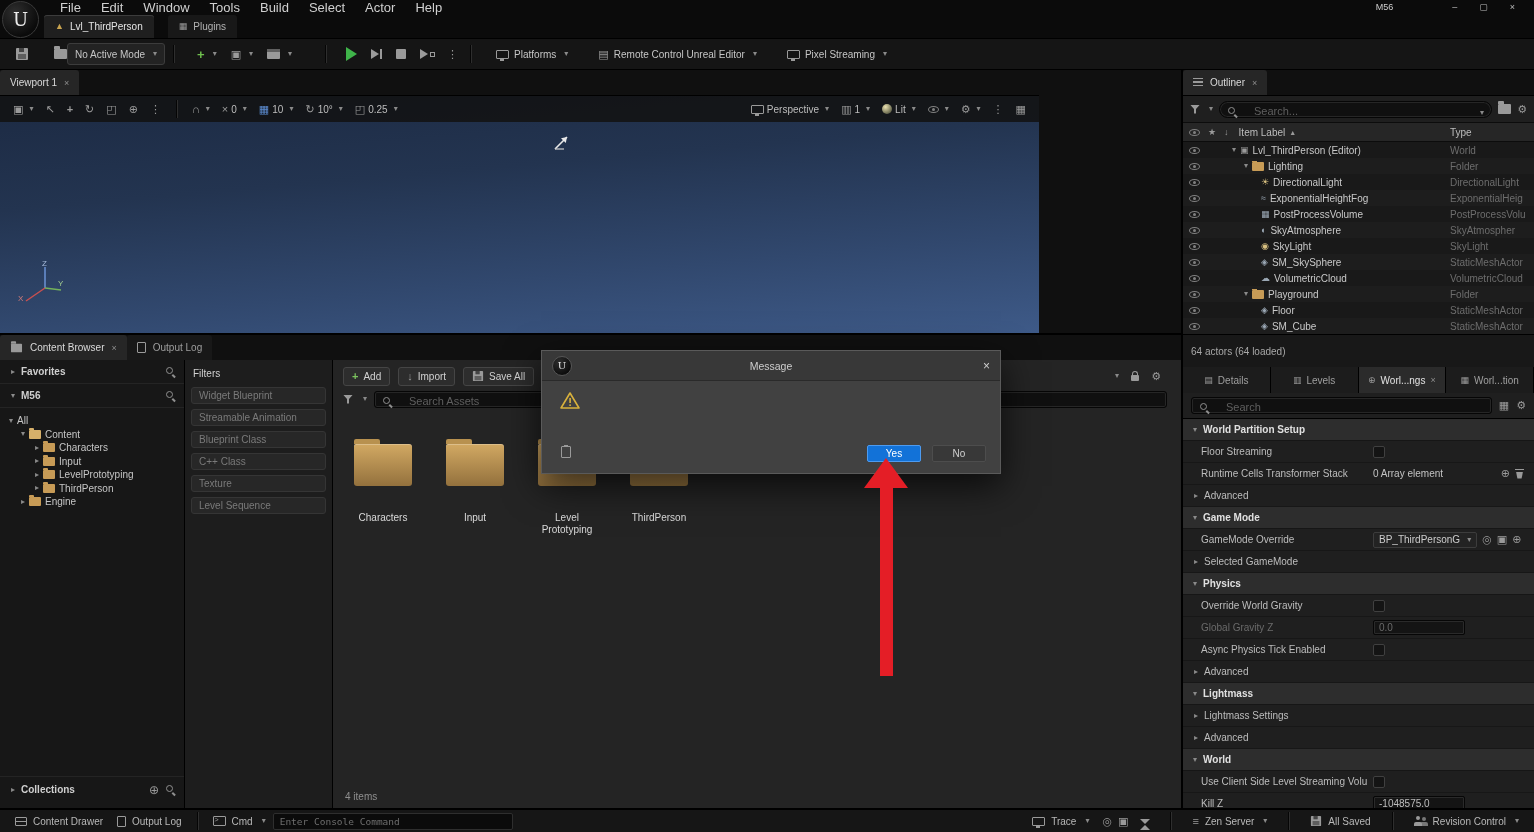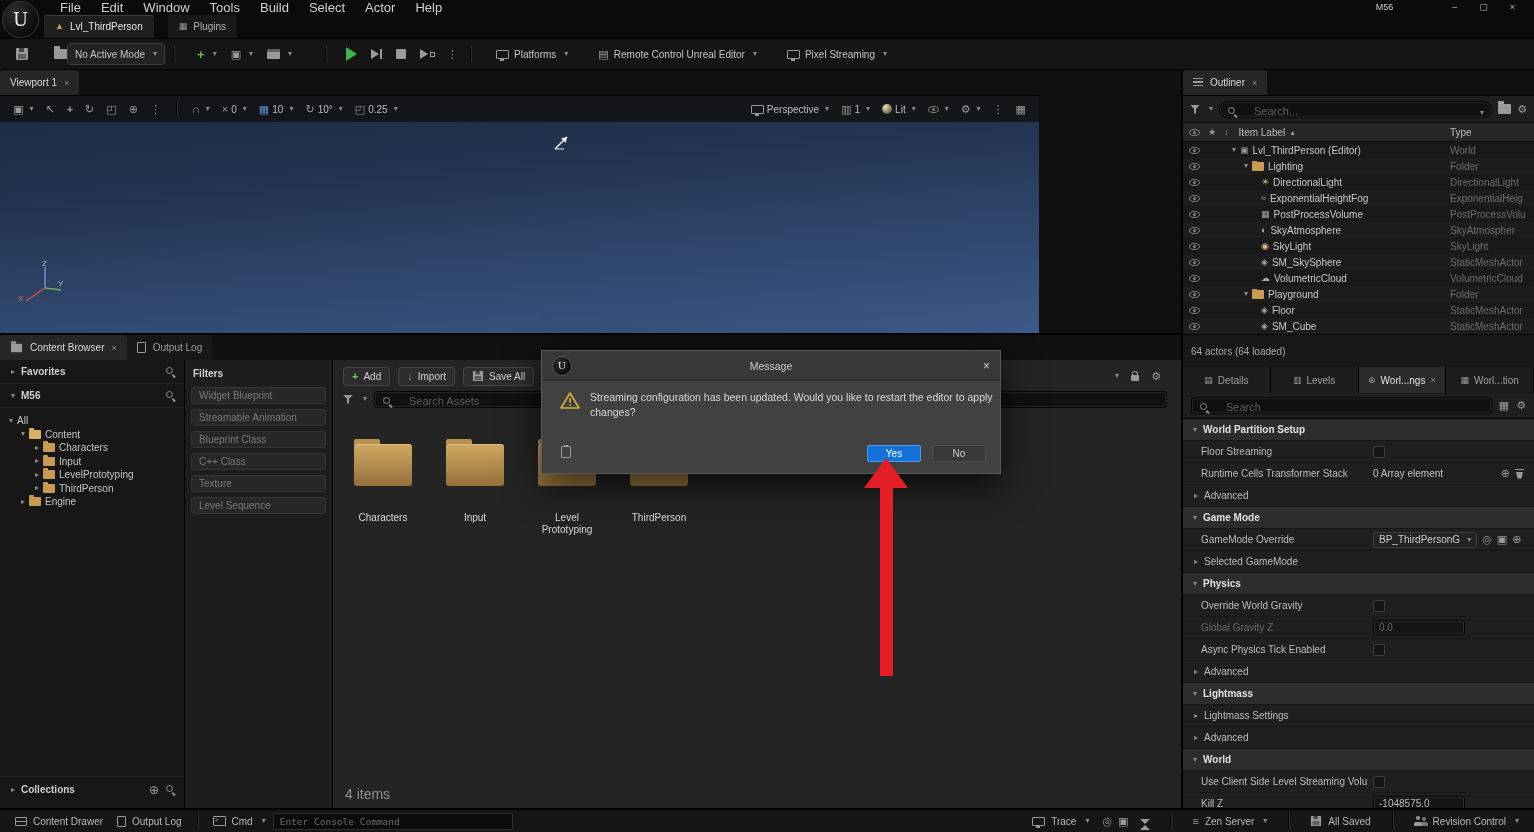--- a/index.html
+++ b/index.html
@@ -90,32 +90,32 @@
 .vpi{display:flex;align-items:center;gap:3px;padding:0 5px;height:22px;color:#bdbdbd;flex:0 0 auto}
 
 
 #cb-panel{position:absolute;left:0;top:333px;width:1181px;height:475px;background:#1b1b1b;border-top:2px solid #000}
 #cb-body{position:absolute;left:0;top:25px;right:0;bottom:0;display:flex}
 #cb-nav{width:185px;background:#171717;border-right:1px solid #000;position:relative}
 .navrow{height:24px;display:flex;align-items:center;gap:6px;padding:0 8px;border-bottom:1px solid #242424;color:#cfcfcf;font-size:10px}
 .treerow{height:13.5px;display:flex;align-items:center;gap:4px;font-size:10px;color:#c6c6c6;white-space:nowrap}
 #collections{position:absolute;left:0;right:0;bottom:6px;border-top:1px solid #242424;height:26px;display:flex;align-items:center;gap:6px;padding:0 8px;font-size:10px;color:#cfcfcf}
 #cb-filters{width:148px;background:#1d1d1d;border-right:1px solid #000;padding:6px 6px 0 6px}
-.filters-title{font-size:10px;font-weight:bold;color:#d2d2d2;padding:2px 2px 8px 2px}
+.filters-title{font-size:10px;font-weight:normal;color:#d2d2d2;padding:2px 2px 8px 2px}
 .chip{height:17px;margin-bottom:5px;background:#272727;border:1px solid #353535;border-radius:3px;color:#7a7a7a;font-size:10px;display:flex;align-items:center;padding:0 7px}
 #cb-assets{flex:1;background:#242424;position:relative}
 #cb-toolbar{height:24px;display:flex;align-items:center;gap:8px;padding:0 10px;margin-top:4px}
 .cbtn{display:flex;align-items:center;gap:5px;height:19px;padding:0 8px;background:#2d2d2d;border:1px solid #454545;border-radius:3px;font-size:10px;color:#d2d2d2;flex:0 0 auto}
 #cb-searchrow{height:22px;display:flex;align-items:center;gap:7px;padding:0 10px}
 .searchwrap{display:flex;align-items:flex-end;gap:16px;background:#101010;border:1px solid #060606;box-shadow:inset 0 0 0 1px #262626;border-radius:3px;height:17px;padding:0 7px;flex:1}
 .searchwrap.round{border-radius:9px}
 #assets-grid{position:absolute;left:14px;top:84px;display:flex;gap:20px}
 .tile{width:72px;display:flex;flex-direction:column;align-items:center}
 .tile .lbl{margin-top:26px;font-size:10px;color:#dadada;text-align:center;line-height:1.2}
-#items-count{position:absolute;left:12px;bottom:6px;font-size:14px;color:#8f8f8f}
+#items-count{position:absolute;left:12px;bottom:6px;font-size:10px;color:#8f8f8f}
 #cb-right-icons{margin-left:auto;display:flex;align-items:center;gap:12px;padding-right:10px}
 
 
 #right{position:absolute;left:1181px;top:70px;width:353px;height:738px;background:#1b1b1b;border-left:2px solid #000;overflow:hidden}
 #outliner-toolbar{height:26px;display:flex;align-items:center;gap:6px;padding:0 7px;background:#1f1f1f}
 #outliner-header{height:20px;display:flex;align-items:center;background:#262626;border-top:1px solid #0c0c0c;border-bottom:1px solid #0c0c0c;font-size:10px;color:#bdbdbd;padding-left:6px}
 .orow{height:16px;display:flex;align-items:center;font-size:10px;color:#c9c9c9;background:#191919;white-space:nowrap}
 .orow:nth-child(even){background:#1d1d1d}
 .orow .eyecell{width:22px;display:flex;justify-content:center;flex:0 0 auto}
 .orow .pincell{width:24px;flex:0 0 auto}
@@ -837,21 +837,20 @@
       <div id="dlg-logo">U</div>
       <span class="t">Message</span>
       <span id="dlg-close">×</span>
     </div>
     <div id="dlg-body">
       <svg width="22" height="19" style="position:absolute;left:17px;top:10px">
         <path d="M11 2 L20 17 H2 Z" fill="none" stroke="#d8b13c" stroke-width="1.6" stroke-linejoin="round"></path>
         <rect x="10.3" y="7" width="1.6" height="5" fill="#d8b13c"></rect>
         <rect x="10.3" y="13.4" width="1.6" height="1.6" fill="#d8b13c"></rect>
       </svg>
-      <div id="dlg-text">Streaming configuration has been updated. Would you like to restart the editor to apply changes?</div>
       <span class="ic-clipboard" style="position:absolute;left:19px;bottom:16px"></span>
       <div id="dlg-buttons">
         <div class="dbtn yes">Yes</div>
         <div class="dbtn no">No</div>
       </div>
     </div>
   </div>
 
   <div id="arrow-head"></div>
   <div id="arrow-shaft"></div>

